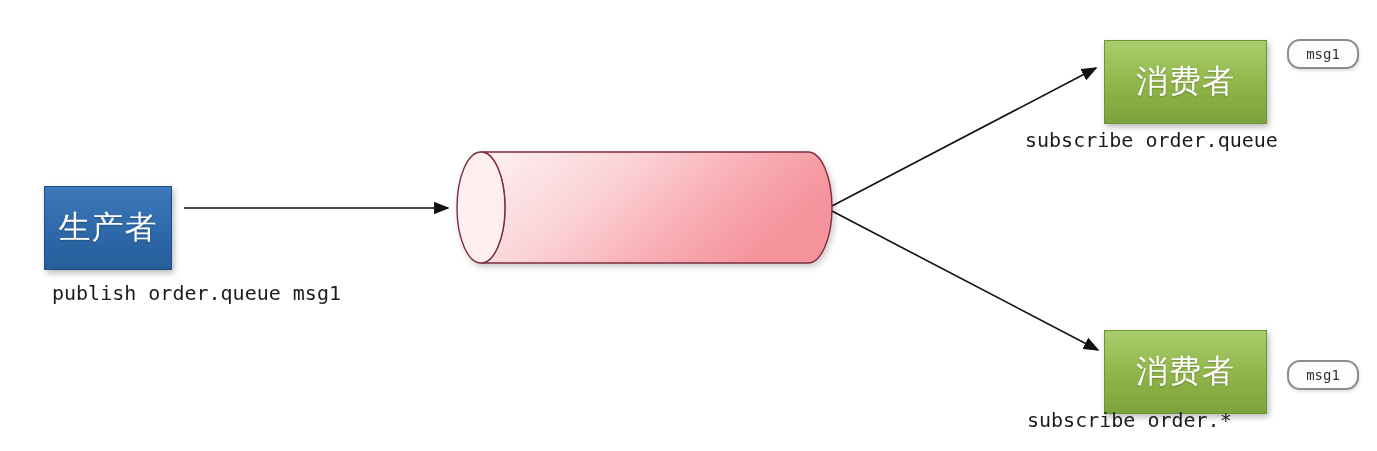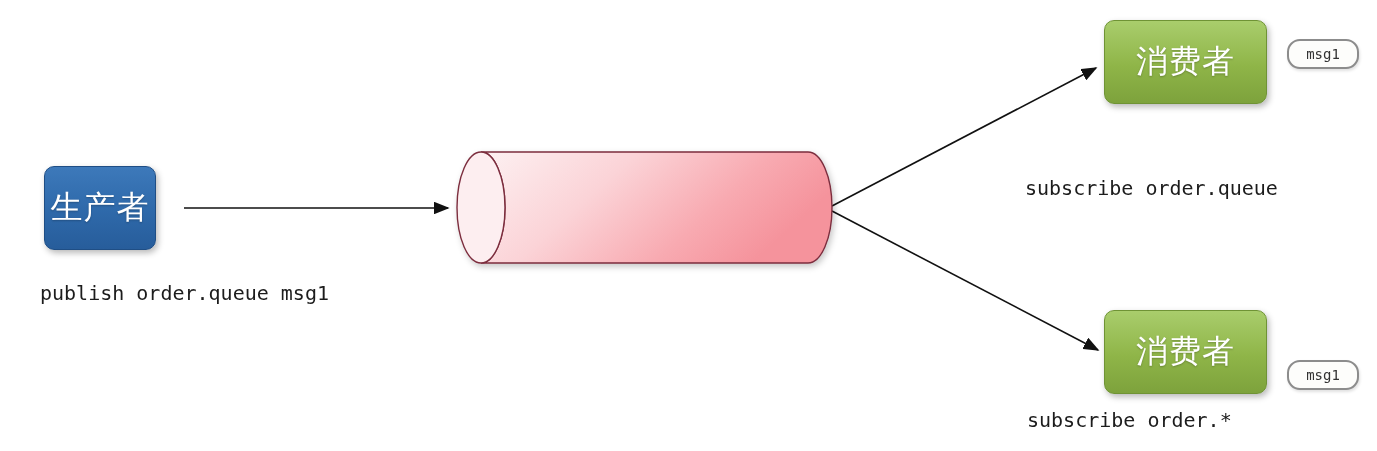--- a/index.html
+++ b/index.html
@@ -19,48 +19,49 @@
     position: absolute; left: 0; top: 0;
     width: 1377px; height: 451px;
     pointer-events: none;
   }
   .node {
     position: absolute;
     display: flex; align-items: center; justify-content: center;
     color: #ffffff;
     font-size: 32px;
     letter-spacing: 1px;
-    border-radius: 10px;
+    border-radius: 0;
     text-shadow: 0 1px 2px rgba(0,0,0,0.25);
+    margin-top: 20px;
   }
   .producer {
     left: 44px; top: 166px;
-    width: 112px; height: 84px;
+    width: 128px; height: 84px;
     background: linear-gradient(180deg, #3d79ba 0%, #2f6aab 50%, #275d9b 100%);
     border: 1px solid #1f4e85;
     box-shadow: 2px 3px 6px rgba(0,0,0,0.28);
   }
   .consumer {
     width: 163px; height: 84px;
     background: linear-gradient(180deg, #a9cd6c 0%, #8fb548 55%, #7da23c 100%);
     border: 1px solid #6f9335;
     box-shadow: 2px 3px 6px rgba(0,0,0,0.28);
   }
   .consumer-1 { left: 1104px; top: 20px; }
   .consumer-2 { left: 1104px; top: 310px; }
   .mono-label {
     position: absolute;
     font-family: "DejaVu Sans Mono", "Liberation Mono", monospace;
     font-size: 20px;
     color: #1c1c1c;
     white-space: nowrap;
     line-height: 24px;
   }
-  .publish-label   { left: 40px;  top: 281px; text-align: right; }
-  .subscribe-label { left: 1025px; top: 128px; margin-top: 48px; }
+  .publish-label   { left: 52px;  top: 281px; text-align: right; }
+  .subscribe-label { left: 1025px; top: 128px; }
   .psubscribe-label{ left: 1027px; top: 408px; }
   .queue-title {
     position: absolute;
     left: 457px; top: 163px; width: 375px;
     text-align: center;
     font-family: "DejaVu Sans Mono", "Liberation Mono", monospace;
     font-size: 22px;
     color: #1a1a1a;
     white-space: nowrap;
   }

